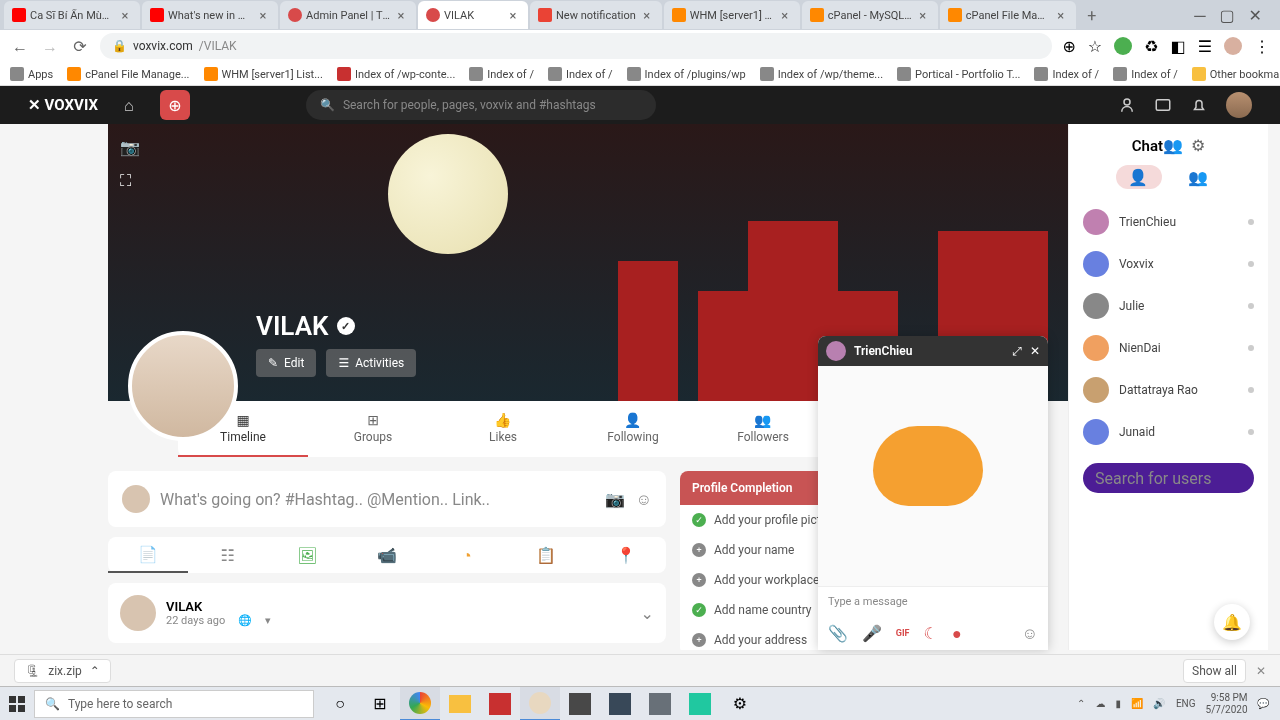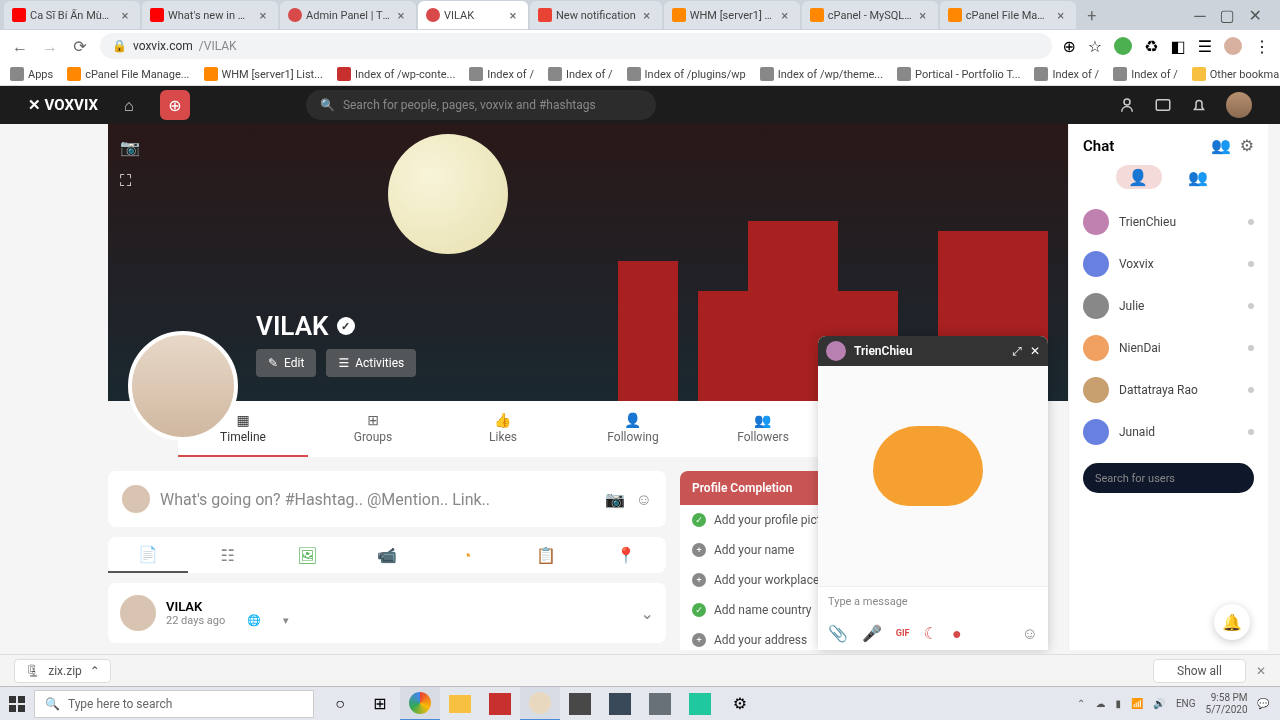--- a/index.html
+++ b/index.html
@@ -52,52 +52,52 @@
 .compose{width:558px;background:#fff;border-radius:8px;padding:14px;display:flex;flex-direction:column;gap:14px}
 .compose-top{display:flex;align-items:center;gap:10px}
 .compose-top .av{width:28px;height:28px;border-radius:50%;background:#d8c4b0}
 .compose-ph{flex:1;color:#888;font-size:16px}
 .feed-tabs{width:558px;height:36px;background:#fff;border-radius:8px;display:flex;margin-top:10px}
 .ftab{flex:1;display:flex;align-items:center;justify-content:center;color:#888}
 .ftab.active{border-bottom:2px solid #555;color:#333}
 .post-card{width:558px;background:#fff;border-radius:8px;margin-top:10px;padding:12px}
 .post-head{display:flex;align-items:center;gap:10px}
 .post-head .av{width:36px;height:36px;border-radius:50%;background:#d8c4b0}
-.post-meta{font-size:11px;color:#888;display:flex;align-items:center;gap:22px}
+.post-meta{font-size:11px;color:#888;display:flex;align-items:center;gap:13px}
 .side-cards{width:260px;display:flex;flex-direction:column;gap:14px}
 .pcomp{background:#fff;border-radius:8px;overflow:hidden}
 .pcomp-head{background:#c85454;color:#fff;font-size:12px;font-weight:600;padding:10px 12px}
 .pcomp-item{display:flex;align-items:center;gap:8px;padding:8px 12px;font-size:12px;color:#555}
 .chk{width:14px;height:14px;border-radius:50%;display:flex;align-items:center;justify-content:center;font-size:9px}
 .chk.done{background:#4caf50;color:#fff}
 .chk.todo{background:#888;color:#fff}
 .chat-panel{width:200px;padding:12px 14px;background:#fff;border-left:1px solid #eee}
-.chat-hdr{display:flex;align-items:center;justify-content:space-between;margin-bottom:10px}
+.chat-hdr{display:flex;align-items:center;justify-content:center;margin-bottom:10px}
 .chat-hdr h3{font-size:15px;font-weight:600}
 .chat-tabs{display:flex;gap:14px;justify-content:center;margin-bottom:12px}
 .ctab{width:46px;height:24px;border-radius:12px;display:flex;align-items:center;justify-content:center}
 .ctab.active{background:#f5dada;color:#d84a4a}
 .contact{display:flex;align-items:center;gap:10px;padding:8px 0;font-size:12px;color:#444}
 .contact .cav{width:26px;height:26px;border-radius:50%}
 .contact .dot{margin-left:auto;width:6px;height:6px;border-radius:50%;background:#ccc}
-.chat-search{margin-top:10px;height:30px;background:#0f172a;border-radius:16px;display:flex;align-items:center;padding:0 12px;font-size:11px;color:#888}
+.chat-search{margin-top:10px;height:30px;background:#4c1d95;border-radius:16px;display:flex;align-items:center;padding:0 12px;font-size:16px;color:#888}
 .chat-popup{position:absolute;bottom:70px;right:232px;width:230px;background:#fff;border-radius:8px 8px 0 0;box-shadow:0 0 12px rgba(0,0,0,.2);overflow:hidden}
 .cp-head{height:30px;background:#333;color:#fff;display:flex;align-items:center;padding:0 8px;gap:8px;font-size:12px}
 .cp-head .cav{width:20px;height:20px;border-radius:50%;background:#b880b0}
 .cp-head .cicons{margin-left:auto;display:flex;gap:8px}
 .cp-body{height:220px;background:#fafafa;display:flex;align-items:center;justify-content:center}
 .sticker{width:120px;height:100px;position:relative}
 .fox{width:110px;height:80px;background:#f5a030;border-radius:50px 50px 40px 40px;position:relative}
 .cp-input{height:30px;display:flex;align-items:center;padding:0 10px;font-size:11px;color:#888;border-top:1px solid #eee}
 .cp-tools{height:34px;display:flex;align-items:center;padding:0 10px;gap:14px;color:#d84a4a}
 .cp-tools .emoji{margin-left:auto;color:#888}
 .notif-bell{position:absolute;bottom:80px;right:30px;width:36px;height:36px;border-radius:50%;background:#fff;box-shadow:0 2px 8px rgba(0,0,0,.2);display:flex;align-items:center;justify-content:center;color:#d84a4a}
 .dl-bar{position:absolute;bottom:34px;left:0;right:0;height:32px;background:#f4f4f4;border-top:1px solid #ddd;display:flex;align-items:center;padding:0 14px;font-size:12px;color:#555}
 .dl-item{display:flex;align-items:center;gap:8px;background:#fff;border:1px solid #ddd;border-radius:4px;padding:4px 10px}
-.showall{margin-left:auto;background:#fff;border:1px solid #ddd;border-radius:4px;padding:4px 23px;margin-right:10px}
+.showall{margin-left:auto;background:#fff;border:1px solid #ddd;border-radius:4px;padding:4px 8px;margin-right:10px}
 .taskbar{position:absolute;bottom:0;left:0;right:0;height:34px;background:#e4e8ee;display:flex;align-items:center;border-top:1px solid #bbb}
 .start{width:34px;height:34px;display:flex;align-items:center;justify-content:center}
 .tb-search{width:280px;height:28px;background:#fff;border:1px solid #ccc;display:flex;align-items:center;padding:0 10px;font-size:12px;color:#666;gap:8px}
 .tb-apps{display:flex;margin-left:6px}
 .tb-app{width:40px;height:34px;display:flex;align-items:center;justify-content:center}
 .tb-app.active{background:#d8dce4;border-bottom:2px solid #4a8ad8}
 .tray{margin-left:auto;display:flex;align-items:center;gap:10px;padding-right:10px;font-size:10px;color:#555}
 .dt{text-align:right;line-height:1.2}
 svg{display:block}
 </style>

